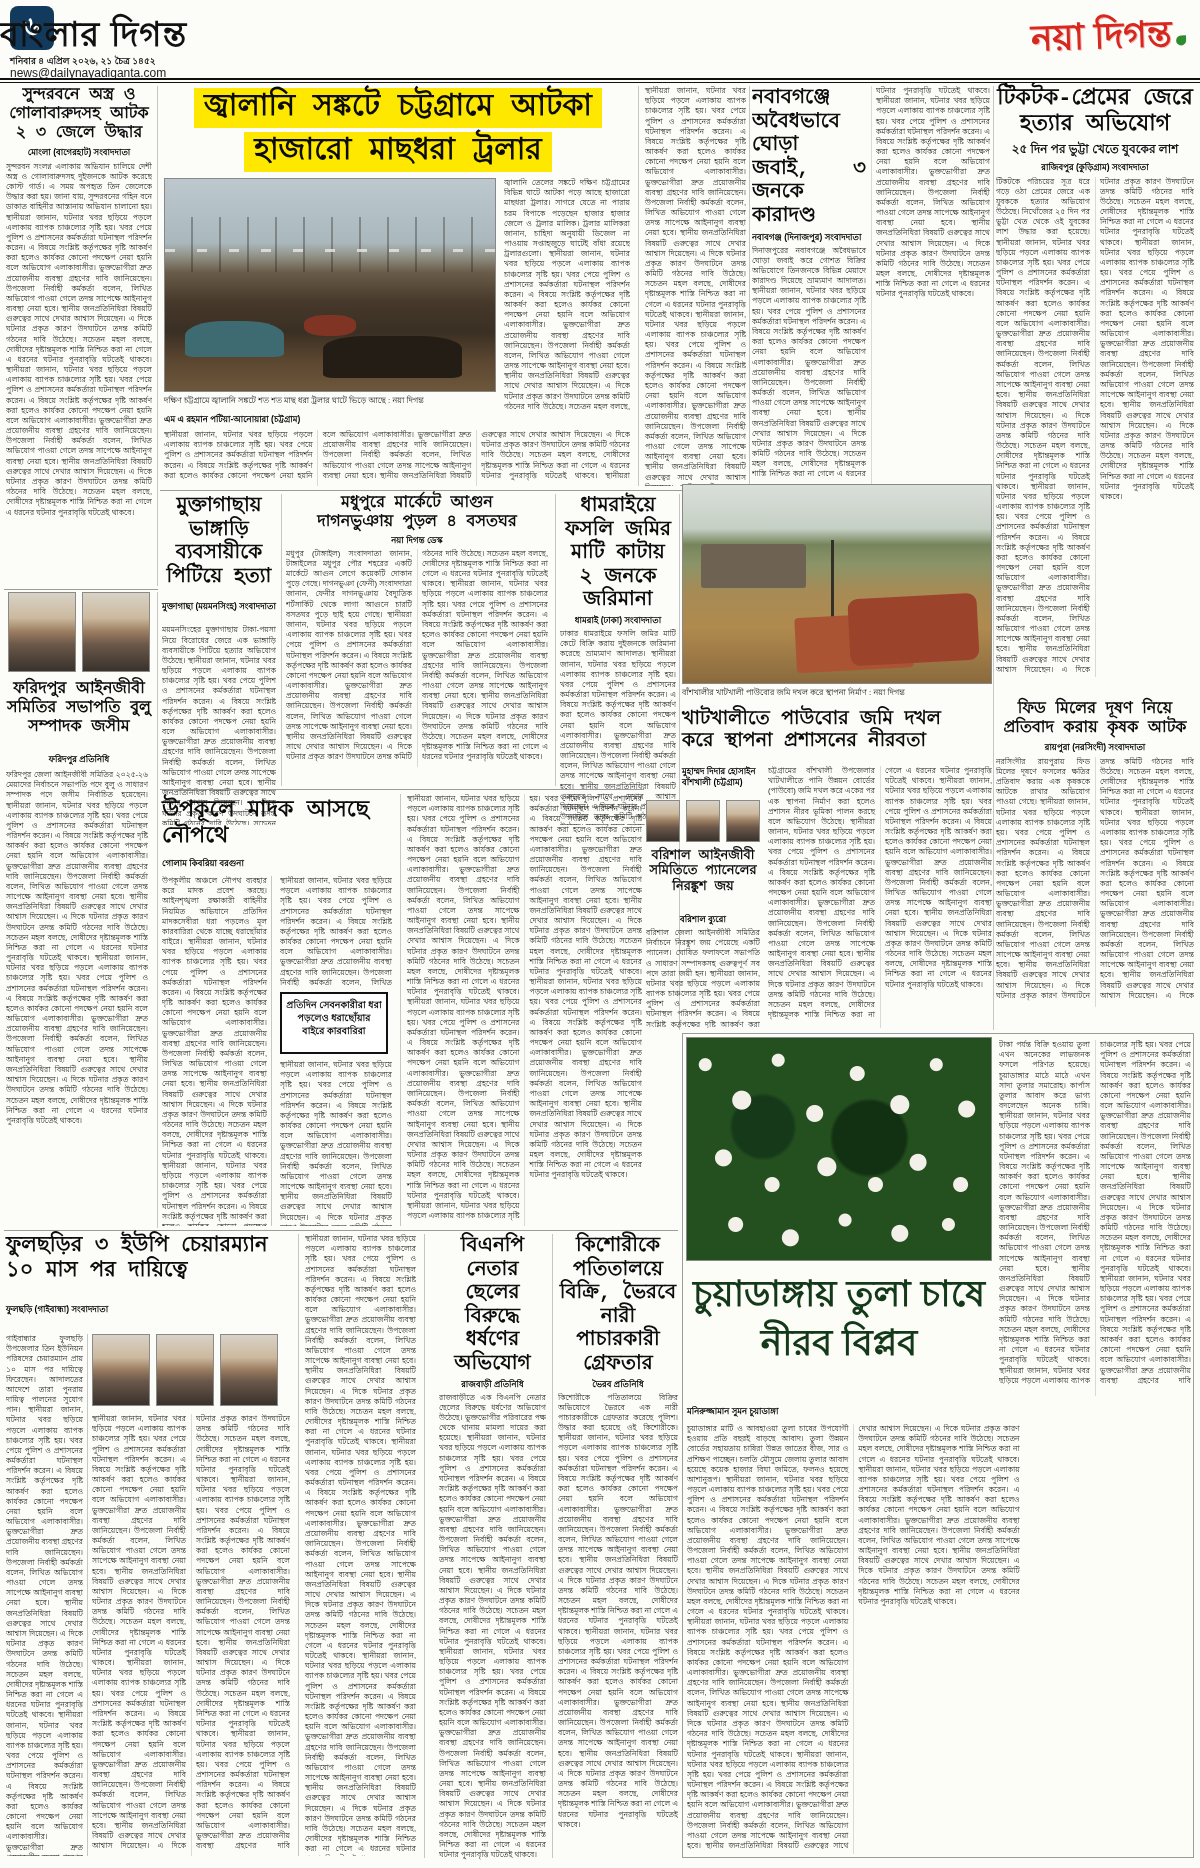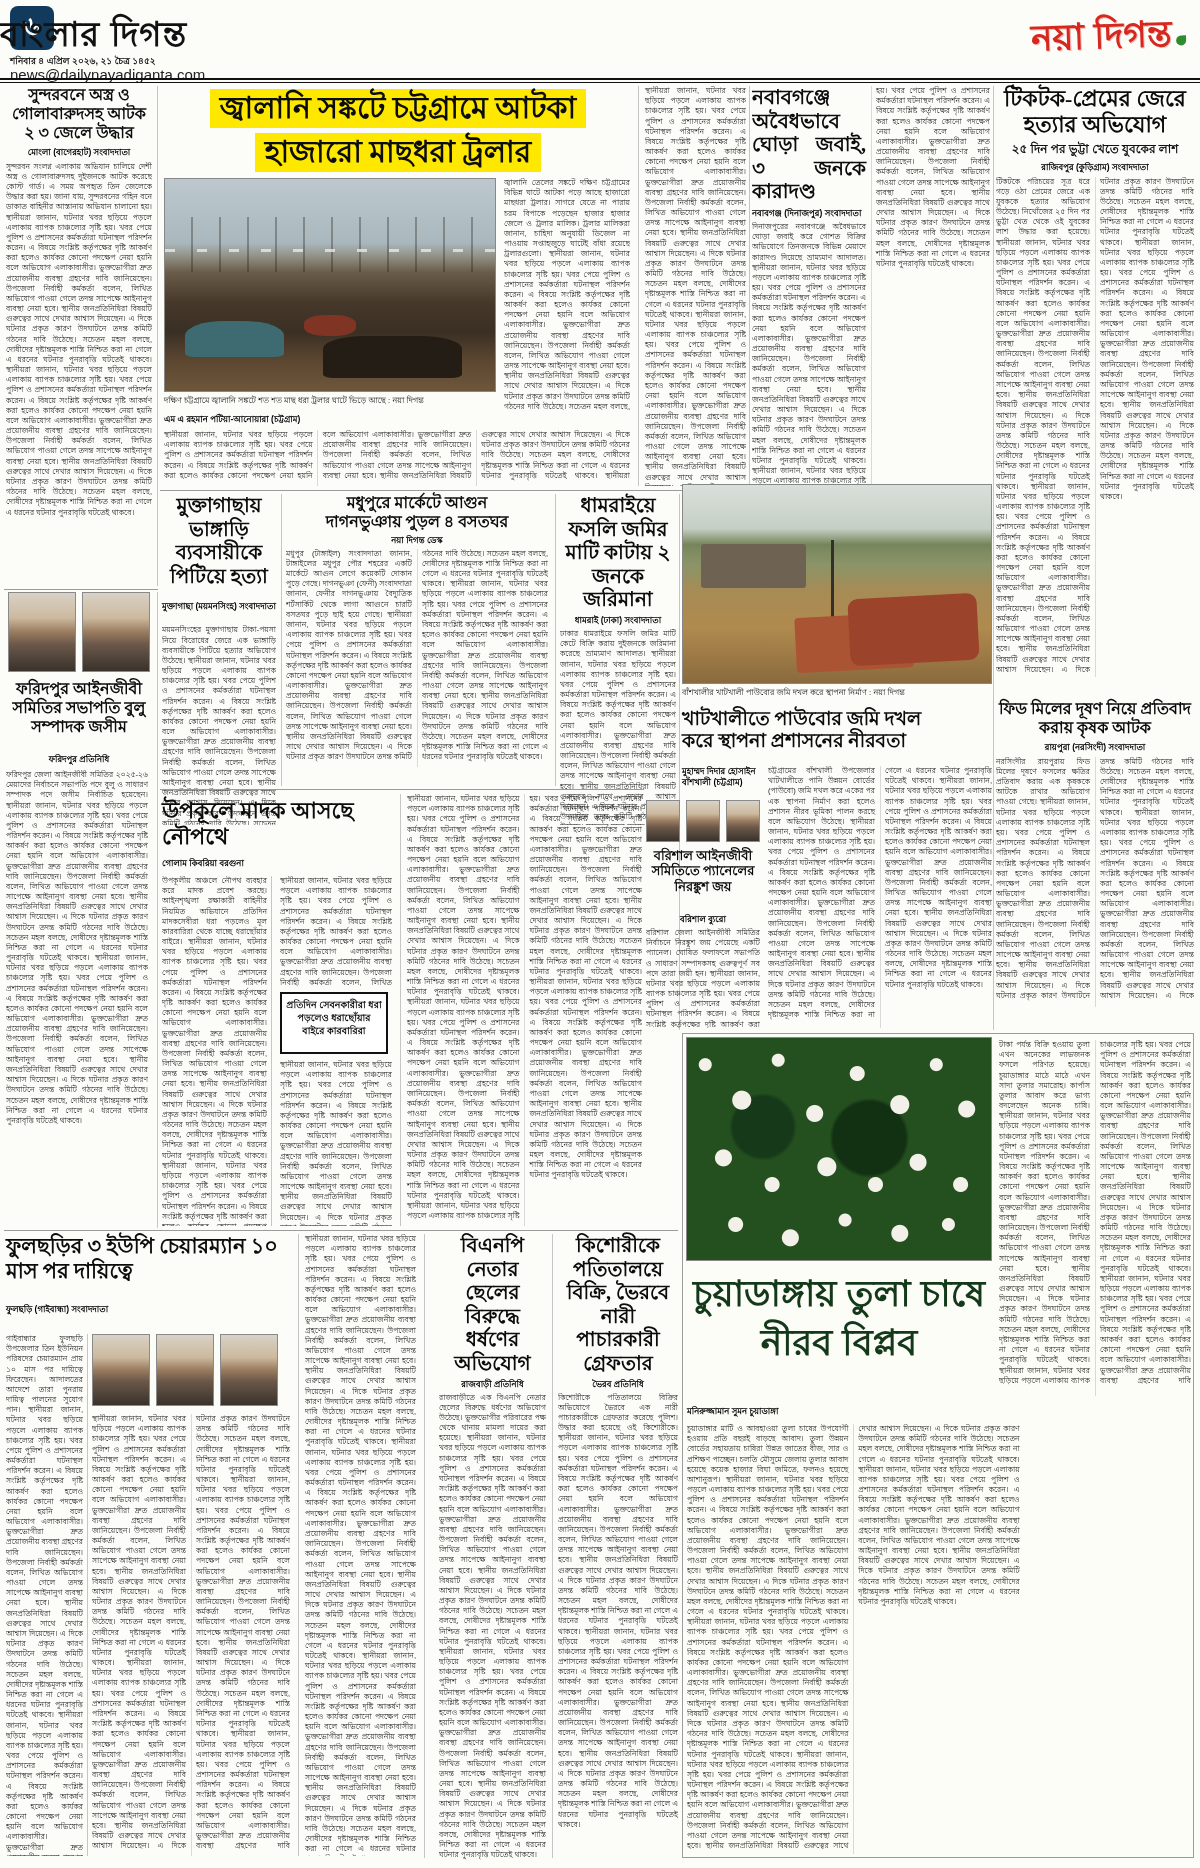--- a/index.html
+++ b/index.html
@@ -1,21 +1,21 @@
 <!DOCTYPE html>
 <html><head>
 <meta charset="utf-8">
 <style>
   *{margin:0;padding:0;box-sizing:border-box}
   html,body{background:#9a9a9a}
   body{font-family:"Liberation Sans","DejaVu Sans",sans-serif}
   #paper{position:relative;width:1200px;height:1868px;margin:0 auto;background:#fcfcf9;color:#111;overflow:hidden}
   .abs{position:absolute}
   .center{text-align:center}
-  .hl{font-weight:700;color:#0c0c0c;line-height:1.18;font-family:Liberation Serif, serif}
+  .hl{font-weight:700;color:#0c0c0c;line-height:1.18;font-family:Liberation Mono, monospace}
   .h-xl{font-size:30px;line-height:1.45}
   .h-lg{font-size:22px}
   .h-md{font-size:16px}
   .h-sm{font-size:20px}
   .h-xs{font-size:13px}
   .mark{background:#ffe800;padding:2px 10px 4px;box-decoration-break:clone;-webkit-box-decoration-break:clone}
   .byline{font-weight:700;font-size:8.5px;line-height:1.3;color:#000}
   .subhead{font-weight:700;font-size:12px;line-height:1.3}
   .body-text{font-size:7.6px;line-height:1.34;text-align:justify;color:#1d1d1d;overflow:hidden;column-fill:auto}
   .c2{column-count:2;column-gap:10px;column-rule:1px solid #d9d9d9}
@@ -25,21 +25,21 @@
   .hrule{position:absolute;height:1px;background:#9c9c9c}
   .vline{position:absolute;width:1px;background:#c6c6c6}
   .photo{position:absolute;overflow:hidden;border:1px solid #888}
   .caption{font-size:8px;font-weight:400;color:#101010;line-height:1.25}
   .face{position:absolute;border:1px solid #8a8a8a;background:linear-gradient(180deg,#d8d2c6 0%,#ccb99e 32%,#9a7b5f 50%,#6b584a 66%,#39322b 100%)}
   
   .badge{position:absolute;left:10px;top:6px;width:44px;height:44px;background:#123a5c;color:#fff;border-radius:8px;
          font-size:26px;font-weight:700;display:flex;align-items:center;justify-content:center}
   .masthead{position:absolute;left:0;right:0;top:8px;font-size:34px;font-weight:700;letter-spacing:1px}
   .dateline{position:absolute;left:10px;top:54px;font-size:9px;font-weight:700}
-  .email{position:absolute;left:10px;top:66px;font-size:15px;color:#222}
+  .email{position:absolute;left:10px;top:66px;font-size:12px;color:#222}
   .logo{position:absolute;right:14px;top:8px;font-size:36px;font-weight:800;color:#d6281f;transform:rotate(-2deg);
         text-shadow:1px 1px 0 #f3b9b4}
   .logo-leaf{display:inline-block;width:10px;height:10px;background:#2e8b2e;border-radius:50% 0 50% 50%;margin-left:4px}
   .rule-heavy{position:absolute;left:0;right:0;top:78px;height:2px;background:#111}
   .rule-light{position:absolute;left:0;right:0;top:82px;height:1px;background:#111}
   
   .trawler{background:linear-gradient(180deg,#bcc8cd 0%,#aab8bd 30%,#93948a 36%,#6a5c49 44%,#46392b 58%,#3a2f24 72%,#5c4731 86%,#6d573c 100%)}
   .trawler .masts{position:absolute;left:0;top:18%;width:100%;height:26%;opacity:.6;
       background:repeating-linear-gradient(90deg,transparent 0 26px,rgba(35,28,20,.55) 26px 28px)}
   .trawler .spark{position:absolute;left:0;top:33%;width:100%;height:3px;opacity:.8;

